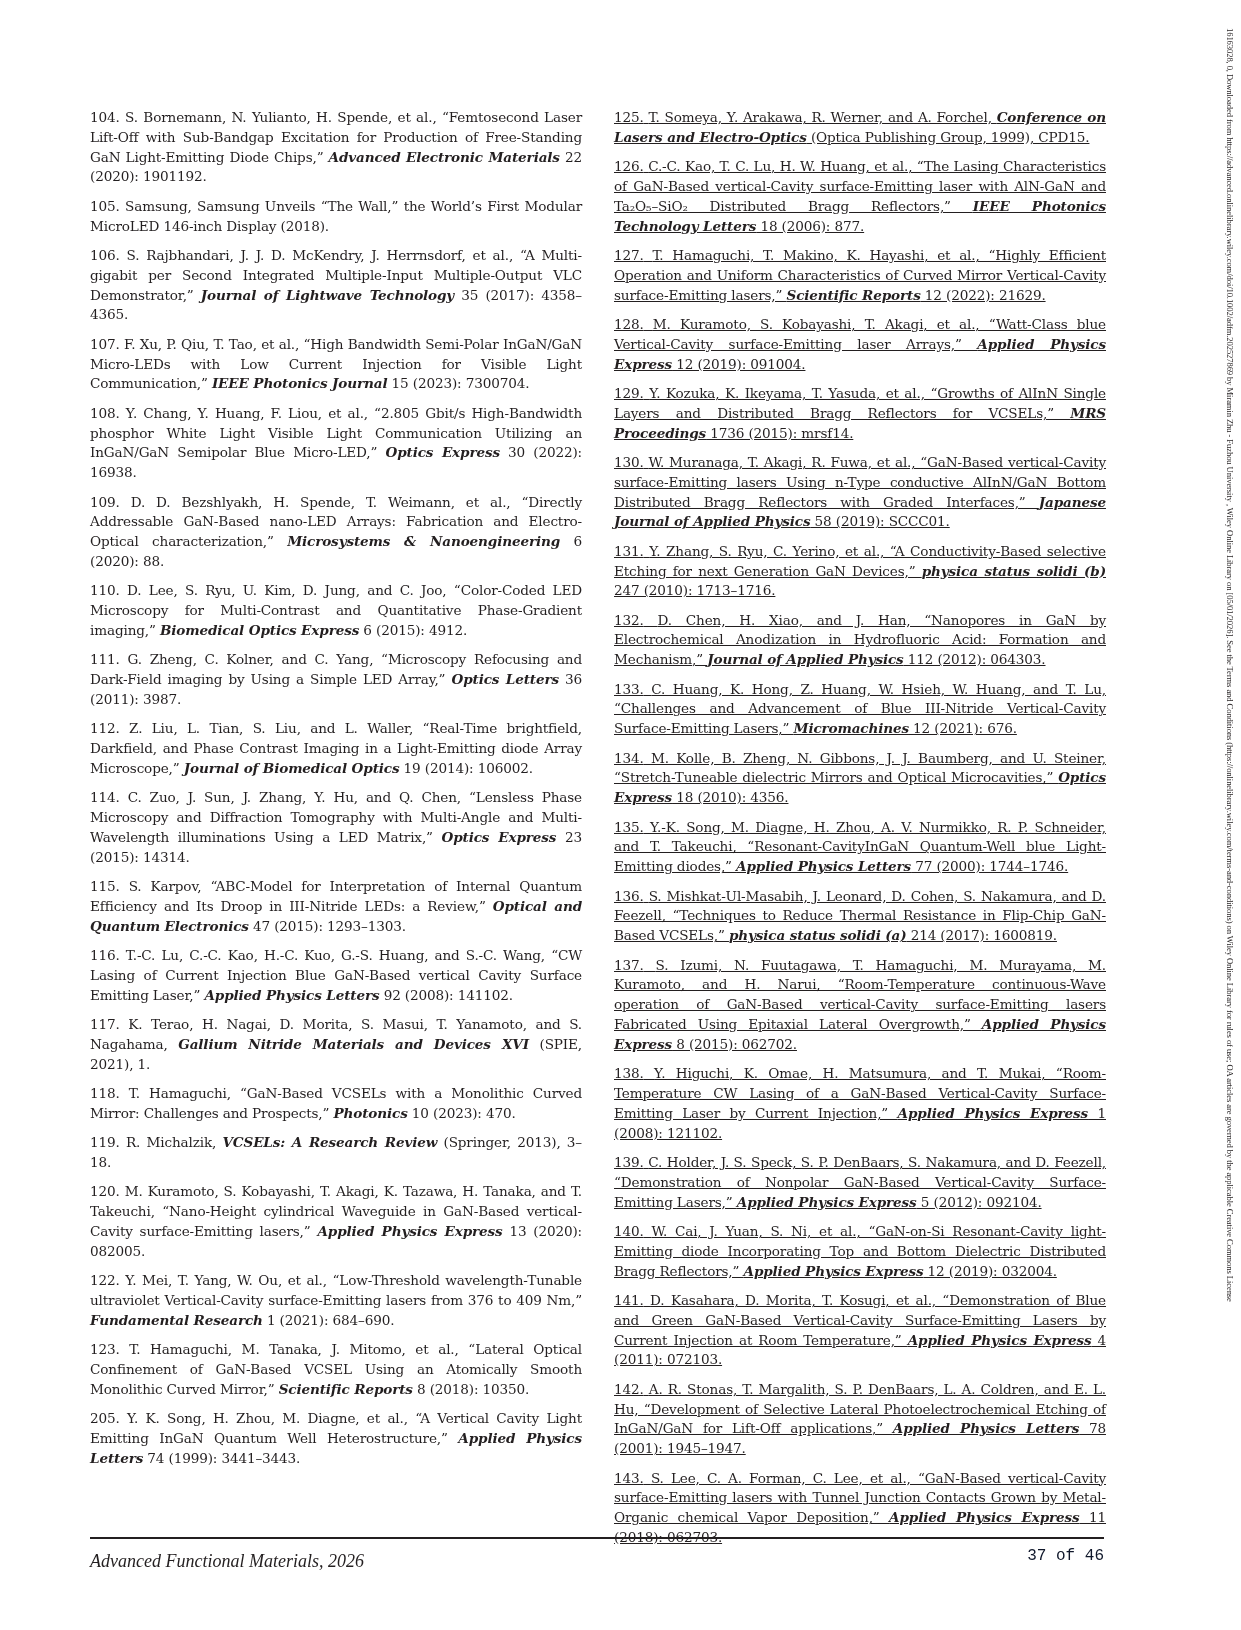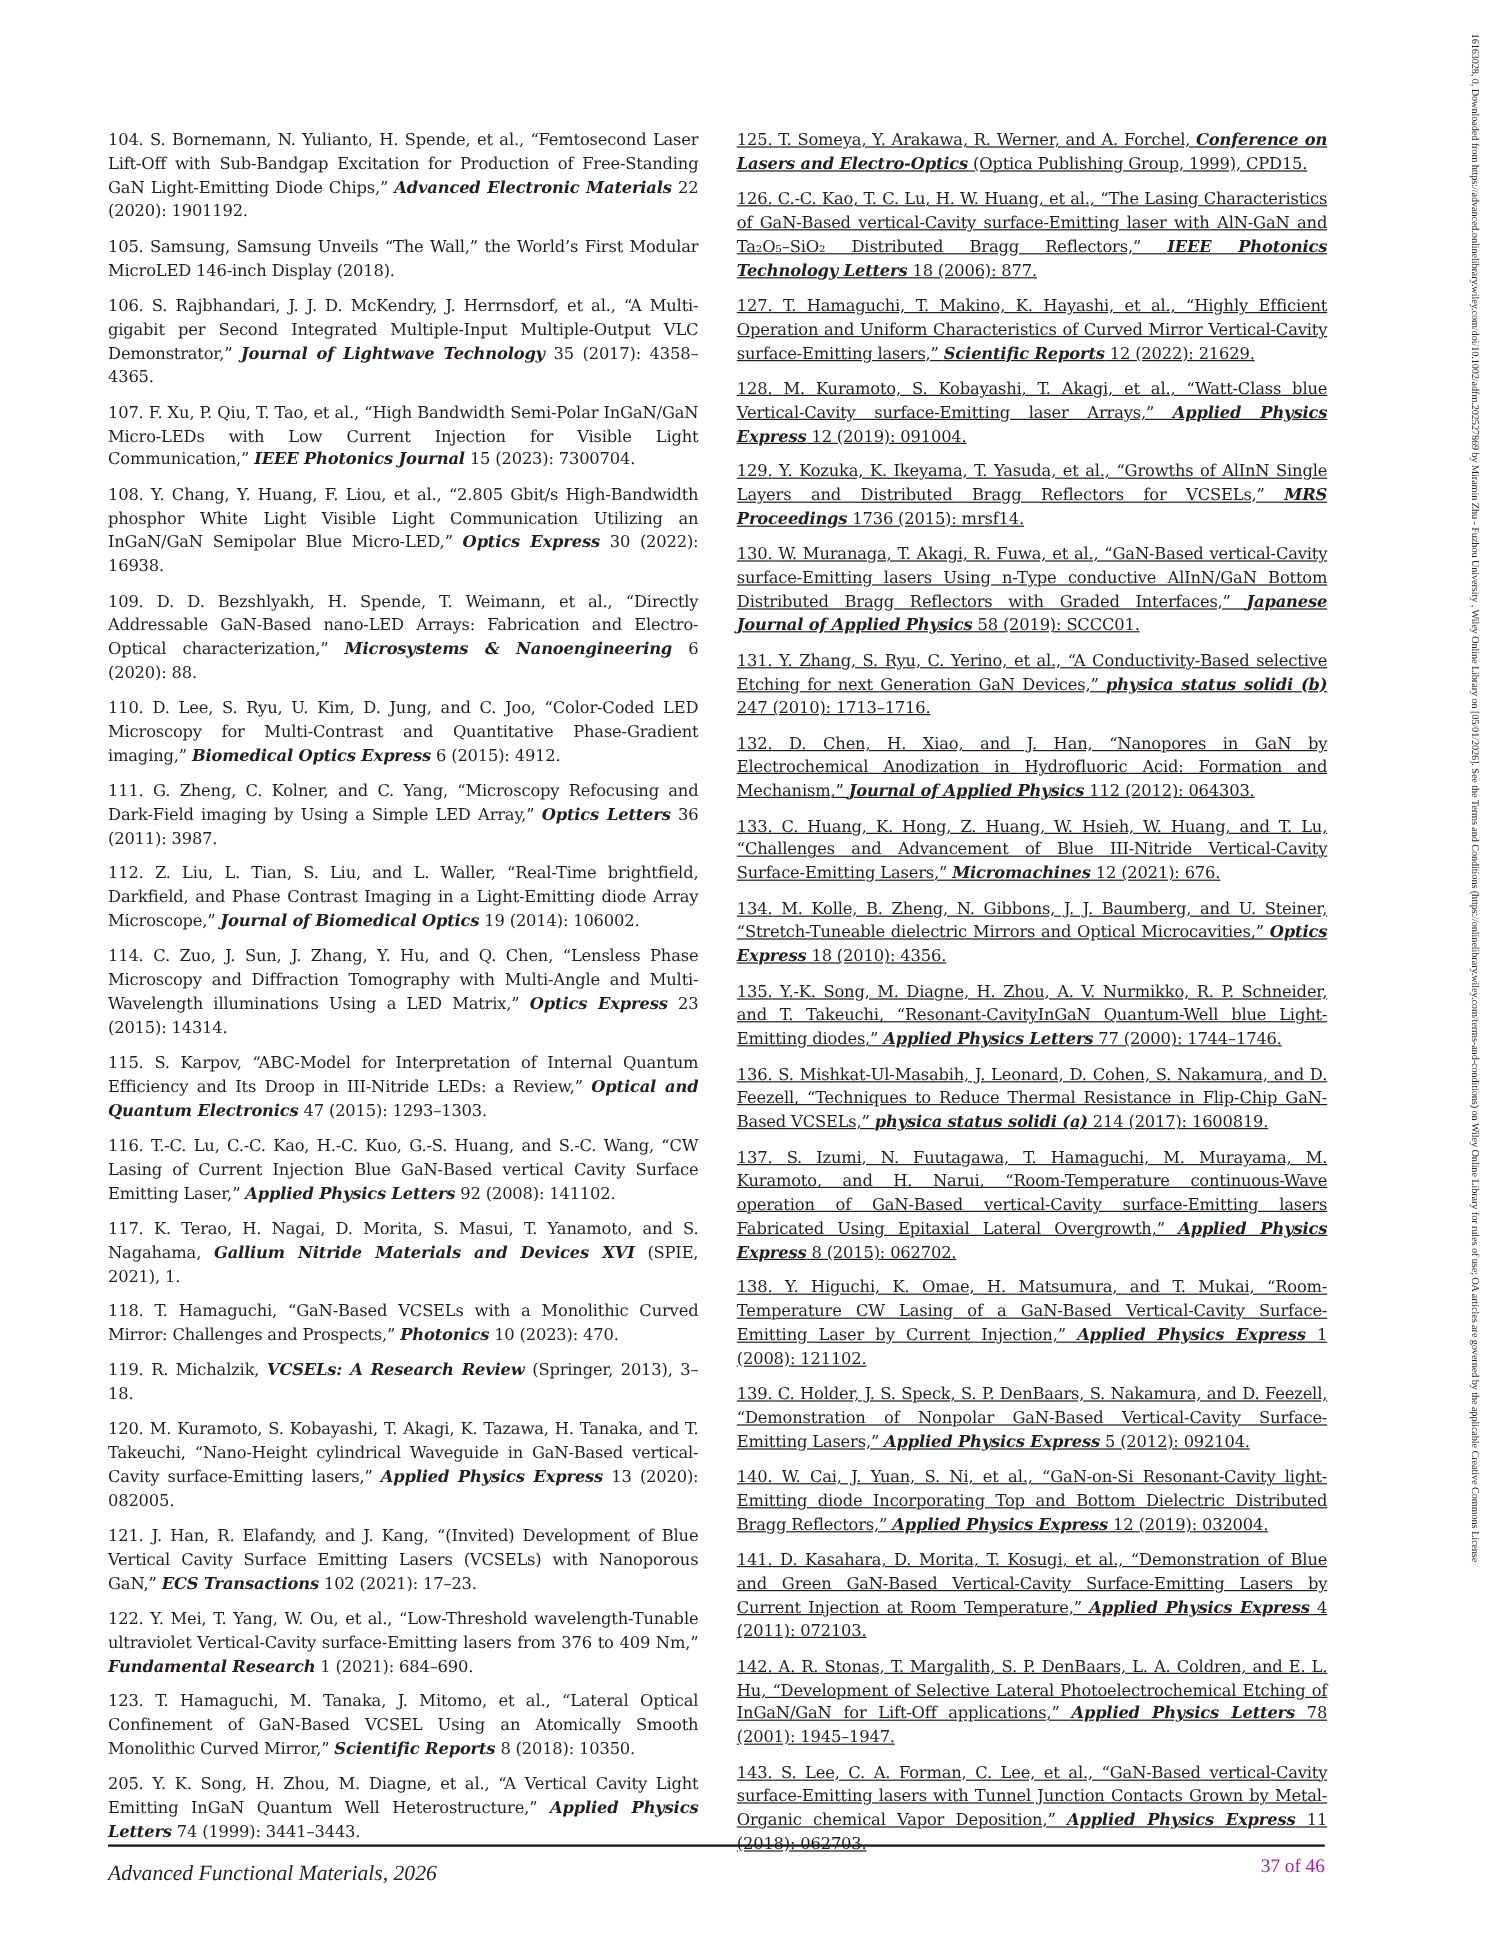--- a/index.html
+++ b/index.html
@@ -22,22 +22,22 @@
       position: absolute; left: 90px; top: 1537px; width: 1014px; height: 2px;
       background: #231f20;
     }
     .footer-journal {
       position: absolute; left: 90px; top: 1551px;
       font-size: 18px; font-style: italic; color: #231f20;
       font-family: "Liberation Serif", serif;
     }
     .footer-page {
       position: absolute; right: 137px; top: 1547px;
-      font-size: 16px; color: #a21caf;
-      font-family: Liberation Serif, serif;
+      font-size: 16px; color: #0f172a;
+      font-family: Liberation Mono, monospace;
     }
     .side-note {
       position: absolute; left: 1225px; top: 28px;
       writing-mode: vertical-rl; transform: none;
       font-size: 8.6px; color: #231f20; white-space: nowrap;
       font-family: "Liberation Serif", serif; letter-spacing: -0.1px;
     }
   </style>
 </head>
 <body>
@@ -52,21 +52,20 @@
     <p class="ref"><span>110.</span> <span>D. Lee, S. Ryu, U. Kim, D. Jung, and C. Joo, “Color-Coded LED Microscopy for Multi-Contrast and Quantitative Phase-Gradient imaging,” </span><i>Biomedical Optics Express</i><span> 6 (2015): 4912.</span></p>
     <p class="ref"><span>111.</span> <span>G. Zheng, C. Kolner, and C. Yang, “Microscopy Refocusing and Dark-Field imaging by Using a Simple LED Array,” </span><i>Optics Letters</i><span> 36 (2011): 3987.</span></p>
     <p class="ref"><span>112.</span> <span>Z. Liu, L. Tian, S. Liu, and L. Waller, “Real-Time brightfield, Darkfield, and Phase Contrast Imaging in a Light-Emitting diode Array Microscope,” </span><i>Journal of Biomedical Optics</i><span> 19 (2014): 106002.</span></p>
     <p class="ref"><span>114.</span> <span>C. Zuo, J. Sun, J. Zhang, Y. Hu, and Q. Chen, “Lensless Phase Microscopy and Diffraction Tomography with Multi-Angle and Multi-Wavelength illuminations Using a LED Matrix,” </span><i>Optics Express</i><span> 23 (2015): 14314.</span></p>
     <p class="ref"><span>115.</span> <span>S. Karpov, “ABC-Model for Interpretation of Internal Quantum Efficiency and Its Droop in III-Nitride LEDs: a Review,” </span><i>Optical and Quantum Electronics</i><span> 47 (2015): 1293–1303.</span></p>
     <p class="ref"><span>116.</span> <span>T.-C. Lu, C.-C. Kao, H.-C. Kuo, G.-S. Huang, and S.-C. Wang, “CW Lasing of Current Injection Blue GaN-Based vertical Cavity Surface Emitting Laser,” </span><i>Applied Physics Letters</i><span> 92 (2008): 141102.</span></p>
     <p class="ref"><span>117.</span> <span>K. Terao, H. Nagai, D. Morita, S. Masui, T. Yanamoto, and S. Nagahama, </span><i>Gallium Nitride Materials and Devices XVI</i><span> (SPIE, 2021), 1.</span></p>
     <p class="ref"><span>118.</span> <span>T. Hamaguchi, “GaN-Based VCSELs with a Monolithic Curved Mirror: Challenges and Prospects,” </span><i>Photonics</i><span> 10 (2023): 470.</span></p>
     <p class="ref"><span>119.</span> <span>R. Michalzik, </span><i>VCSELs: A Research Review</i><span> (Springer, 2013), 3–18.</span></p>
     <p class="ref"><span>120.</span> <span>M. Kuramoto, S. Kobayashi, T. Akagi, K. Tazawa, H. Tanaka, and T. Takeuchi, “Nano-Height cylindrical Waveguide in GaN-Based vertical-Cavity surface-Emitting lasers,” </span><i>Applied Physics Express</i><span> 13 (2020): 082005.</span></p>
-    <p class="ref"><span>121.</span> <span>J. Han, R. Elafandy, and J. Kang, “(Invited) Development of Blue Vertical Cavity Surface Emitting Lasers (VCSELs) with Nanoporous GaN,” </span><i>ECS Transactions</i><span> 102 (2021): 17–23.</span></p>
     <p class="ref"><span>122.</span> <span>Y. Mei, T. Yang, W. Ou, et al., “Low-Threshold wavelength-Tunable ultraviolet Vertical-Cavity surface-Emitting lasers from 376 to 409 Nm,” </span><i>Fundamental Research</i><span> 1 (2021): 684–690.</span></p>
     <p class="ref"><span>123.</span> <span>T. Hamaguchi, M. Tanaka, J. Mitomo, et al., “Lateral Optical Confinement of GaN-Based VCSEL Using an Atomically Smooth Monolithic Curved Mirror,” </span><i>Scientific Reports</i><span> 8 (2018): 10350.</span></p>
     <p class="ref"><span>205.</span> <span>Y. K. Song, H. Zhou, M. Diagne, et al., “A Vertical Cavity Light Emitting InGaN Quantum Well Heterostructure,” </span><i>Applied Physics Letters</i><span> 74 (1999): 3441–3443.</span></p>
   </div>
 <div class="col col-right">
     <p class="ref"><span>125.</span> <span>T. Someya, Y. Arakawa, R. Werner, and A. Forchel, </span><i>Conference on Lasers and Electro-Optics</i><span> (Optica Publishing Group, 1999), CPD15.</span></p>
     <p class="ref"><span>126.</span> <span>C.-C. Kao, T. C. Lu, H. W. Huang, et al., “The Lasing Characteristics of GaN-Based vertical-Cavity surface-Emitting laser with AlN-GaN and Ta₂O₅–SiO₂ Distributed Bragg Reflectors,” </span><i>IEEE Photonics Technology Letters</i><span> 18 (2006): 877.</span></p>
     <p class="ref"><span>127.</span> <span>T. Hamaguchi, T. Makino, K. Hayashi, et al., “Highly Efficient Operation and Uniform Characteristics of Curved Mirror Vertical-Cavity surface-Emitting lasers,” </span><i>Scientific Reports</i><span> 12 (2022): 21629.</span></p>
     <p class="ref"><span>128.</span> <span>M. Kuramoto, S. Kobayashi, T. Akagi, et al., “Watt-Class blue Vertical-Cavity surface-Emitting laser Arrays,” </span><i>Applied Physics Express</i><span> 12 (2019): 091004.</span></p>
     <p class="ref"><span>129.</span> <span>Y. Kozuka, K. Ikeyama, T. Yasuda, et al., “Growths of AlInN Single Layers and Distributed Bragg Reflectors for VCSELs,” </span><i>MRS Proceedings</i><span> 1736 (2015): mrsf14.</span></p>

